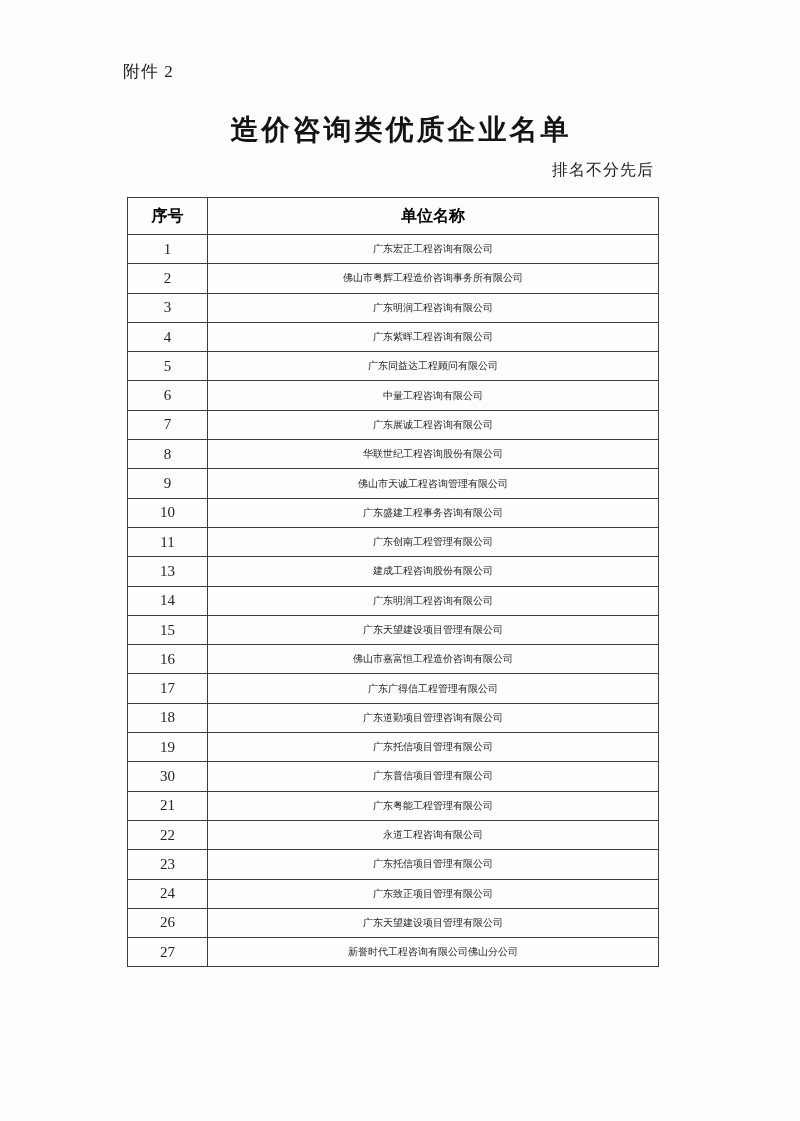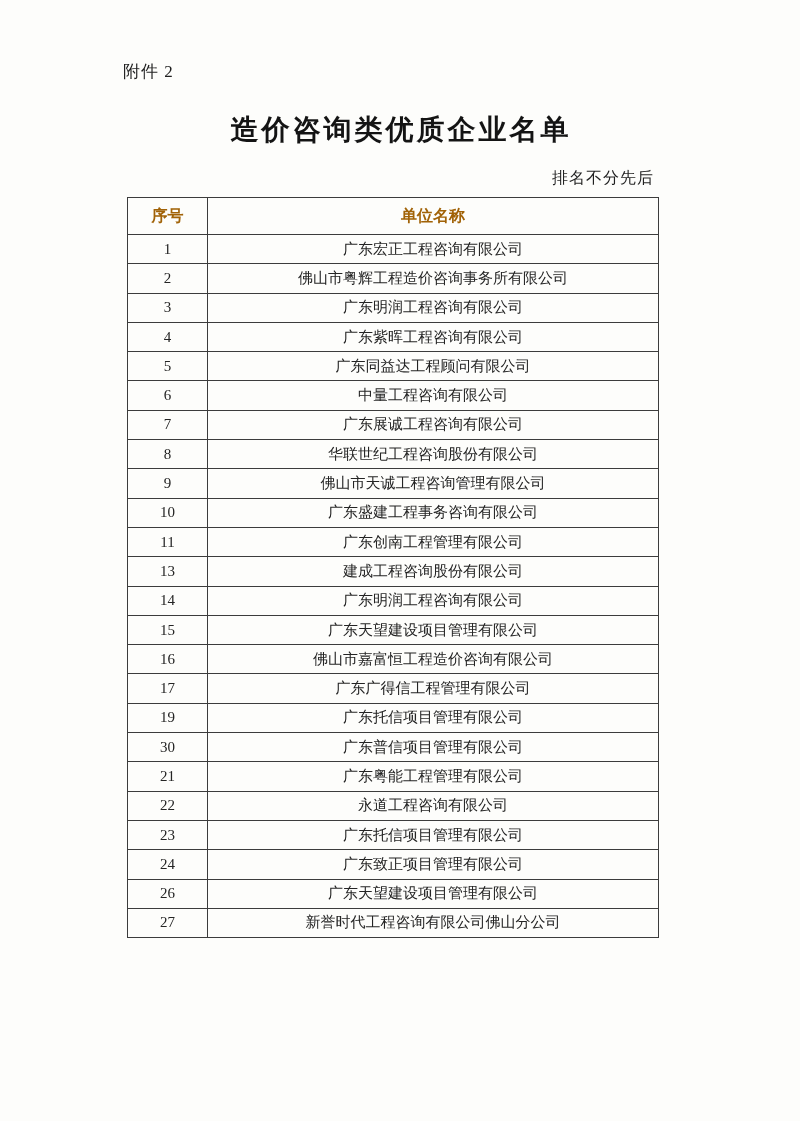--- a/index.html
+++ b/index.html
@@ -32,21 +32,21 @@
     margin: 1px;
     text-align: center;
     font-size: 28px;
     font-weight: bold;
     letter-spacing: 3px;
     font-family: "Liberation Sans", "DejaVu Sans", sans-serif;
     color: #141414;
   }
   .ranking-note {
     position: absolute;
-    top: 168px;
+    top: 160px;
     right: 146px;
     font-size: 16px;
     letter-spacing: 1px;
   }
   table.company-table {
     position: absolute;
     left: 127px;
     top: 197px;
     width: 532px;
     border-collapse: collapse;
@@ -59,25 +59,25 @@
     vertical-align: middle;
     padding: 0 4px;
     overflow: hidden;
     white-space: nowrap;
   }
   .company-table th {
     height: 36px;
     font-size: 16px;
     font-weight: bold;
     font-family: "Liberation Sans", "DejaVu Sans", sans-serif;
-    color: #a16207;
+    color: #000000;
   }
   .company-table td {
     height: 28.3px;
-    font-size: 15px;
+    font-size: 10px;
     color: #242424;
   }
   .company-table col.col-no { width: 80px; }
   .company-table td.cell-no {
     font-family: "Liberation Serif", "DejaVu Serif", serif;
     font-size: 15px;
   }
 </style>
 </head>
 <body>
@@ -160,20 +160,24 @@
         </tr>
         <tr>
           <td class="cell-no">16</td>
           <td>佛山市嘉富恒工程造价咨询有限公司</td>
         </tr>
         <tr>
           <td class="cell-no">17</td>
           <td>广东广得信工程管理有限公司</td>
         </tr>
         <tr>
+          <td class="cell-no">18</td>
+          <td>广东道勤项目管理咨询有限公司</td>
+        </tr>
+        <tr>
           <td class="cell-no">19</td>
           <td>广东托信项目管理有限公司</td>
         </tr>
         <tr>
           <td class="cell-no">30</td>
           <td>广东普信项目管理有限公司</td>
         </tr>
         <tr>
           <td class="cell-no">21</td>
           <td>广东粤能工程管理有限公司</td>

